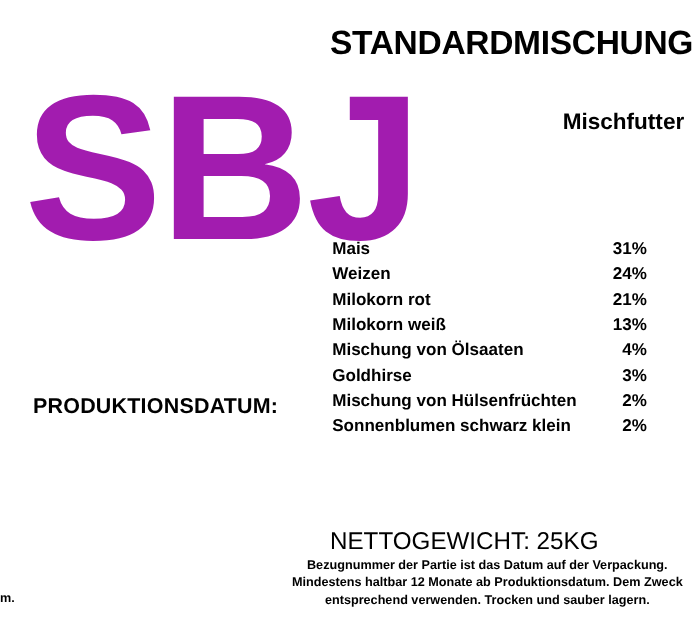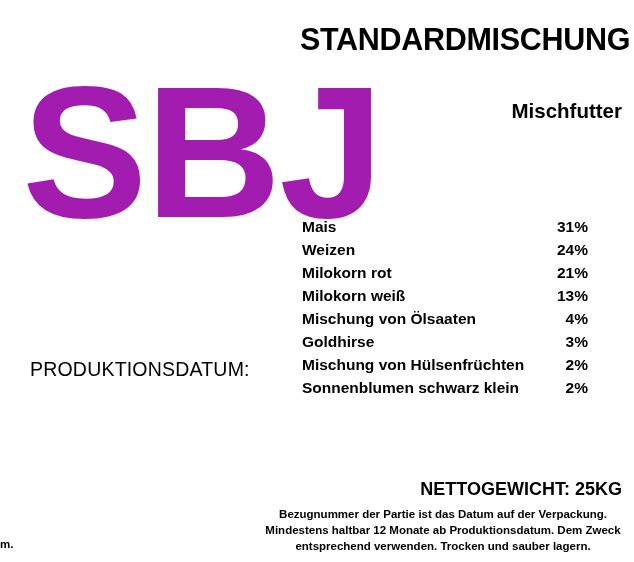--- a/index.html
+++ b/index.html
@@ -31,21 +31,21 @@
     line-height: 1;
     letter-spacing: -2px;
     color: #a21caf;
     white-space: nowrap;
   }
   .production-date-label {
     position: absolute;
     left: 30px;
     top: 358px;
     font-size: 19.5px;
-    font-weight: 400;
+    font-weight: 700;
     letter-spacing: 0.2px;
     white-space: nowrap;
   }
 
   
   .headline {
     position: absolute;
     left: 300px;
     top: 22px;
     width: 322px;
@@ -94,23 +94,23 @@
     width: 44px;
     white-space: nowrap;
   }
 
   
   .net-weight {
     position: absolute;
     left: 300px;
     top: 479px;
     width: 322px;
-    text-align: right;
-    font-size: 18px;
-    font-weight: 700;
+    text-align: left;
+    font-size: 22px;
+    font-weight: 400;
     white-space: nowrap;
   }
   .fineprint {
     position: absolute;
     left: 258px;
     top: 506px;
     width: 370px;
     text-align: center;
     font-size: 11.5px;
     font-weight: 700;

